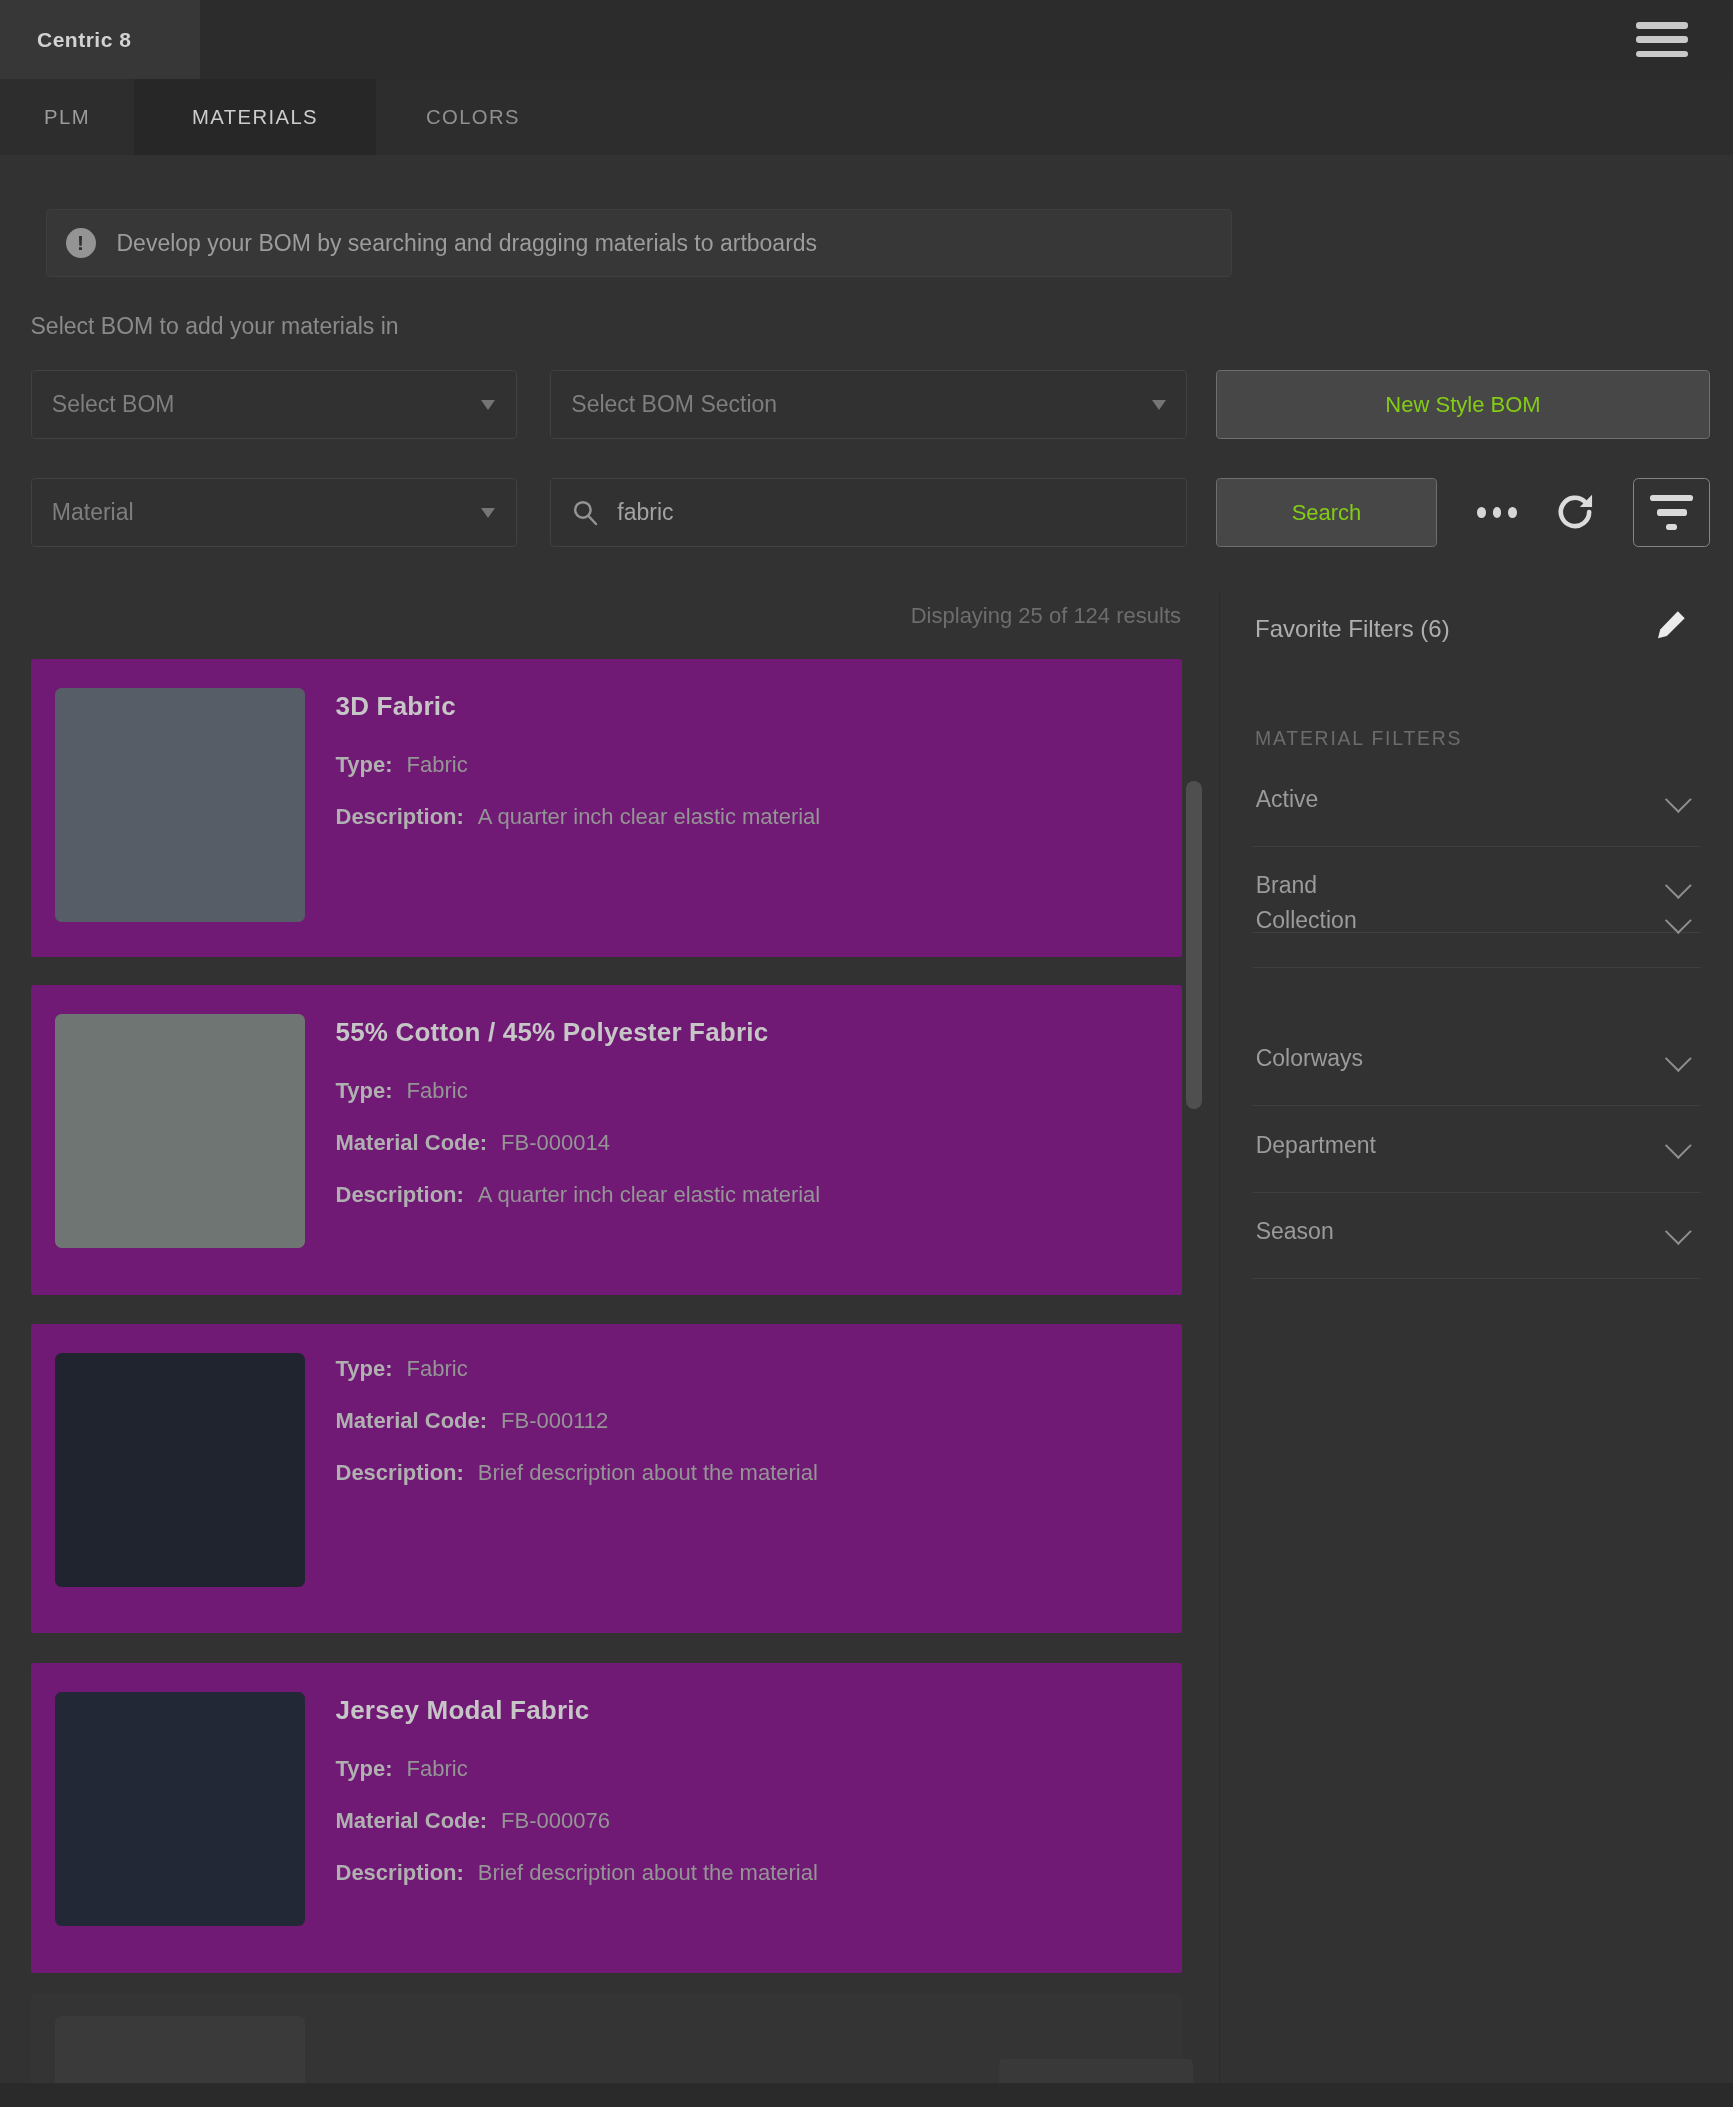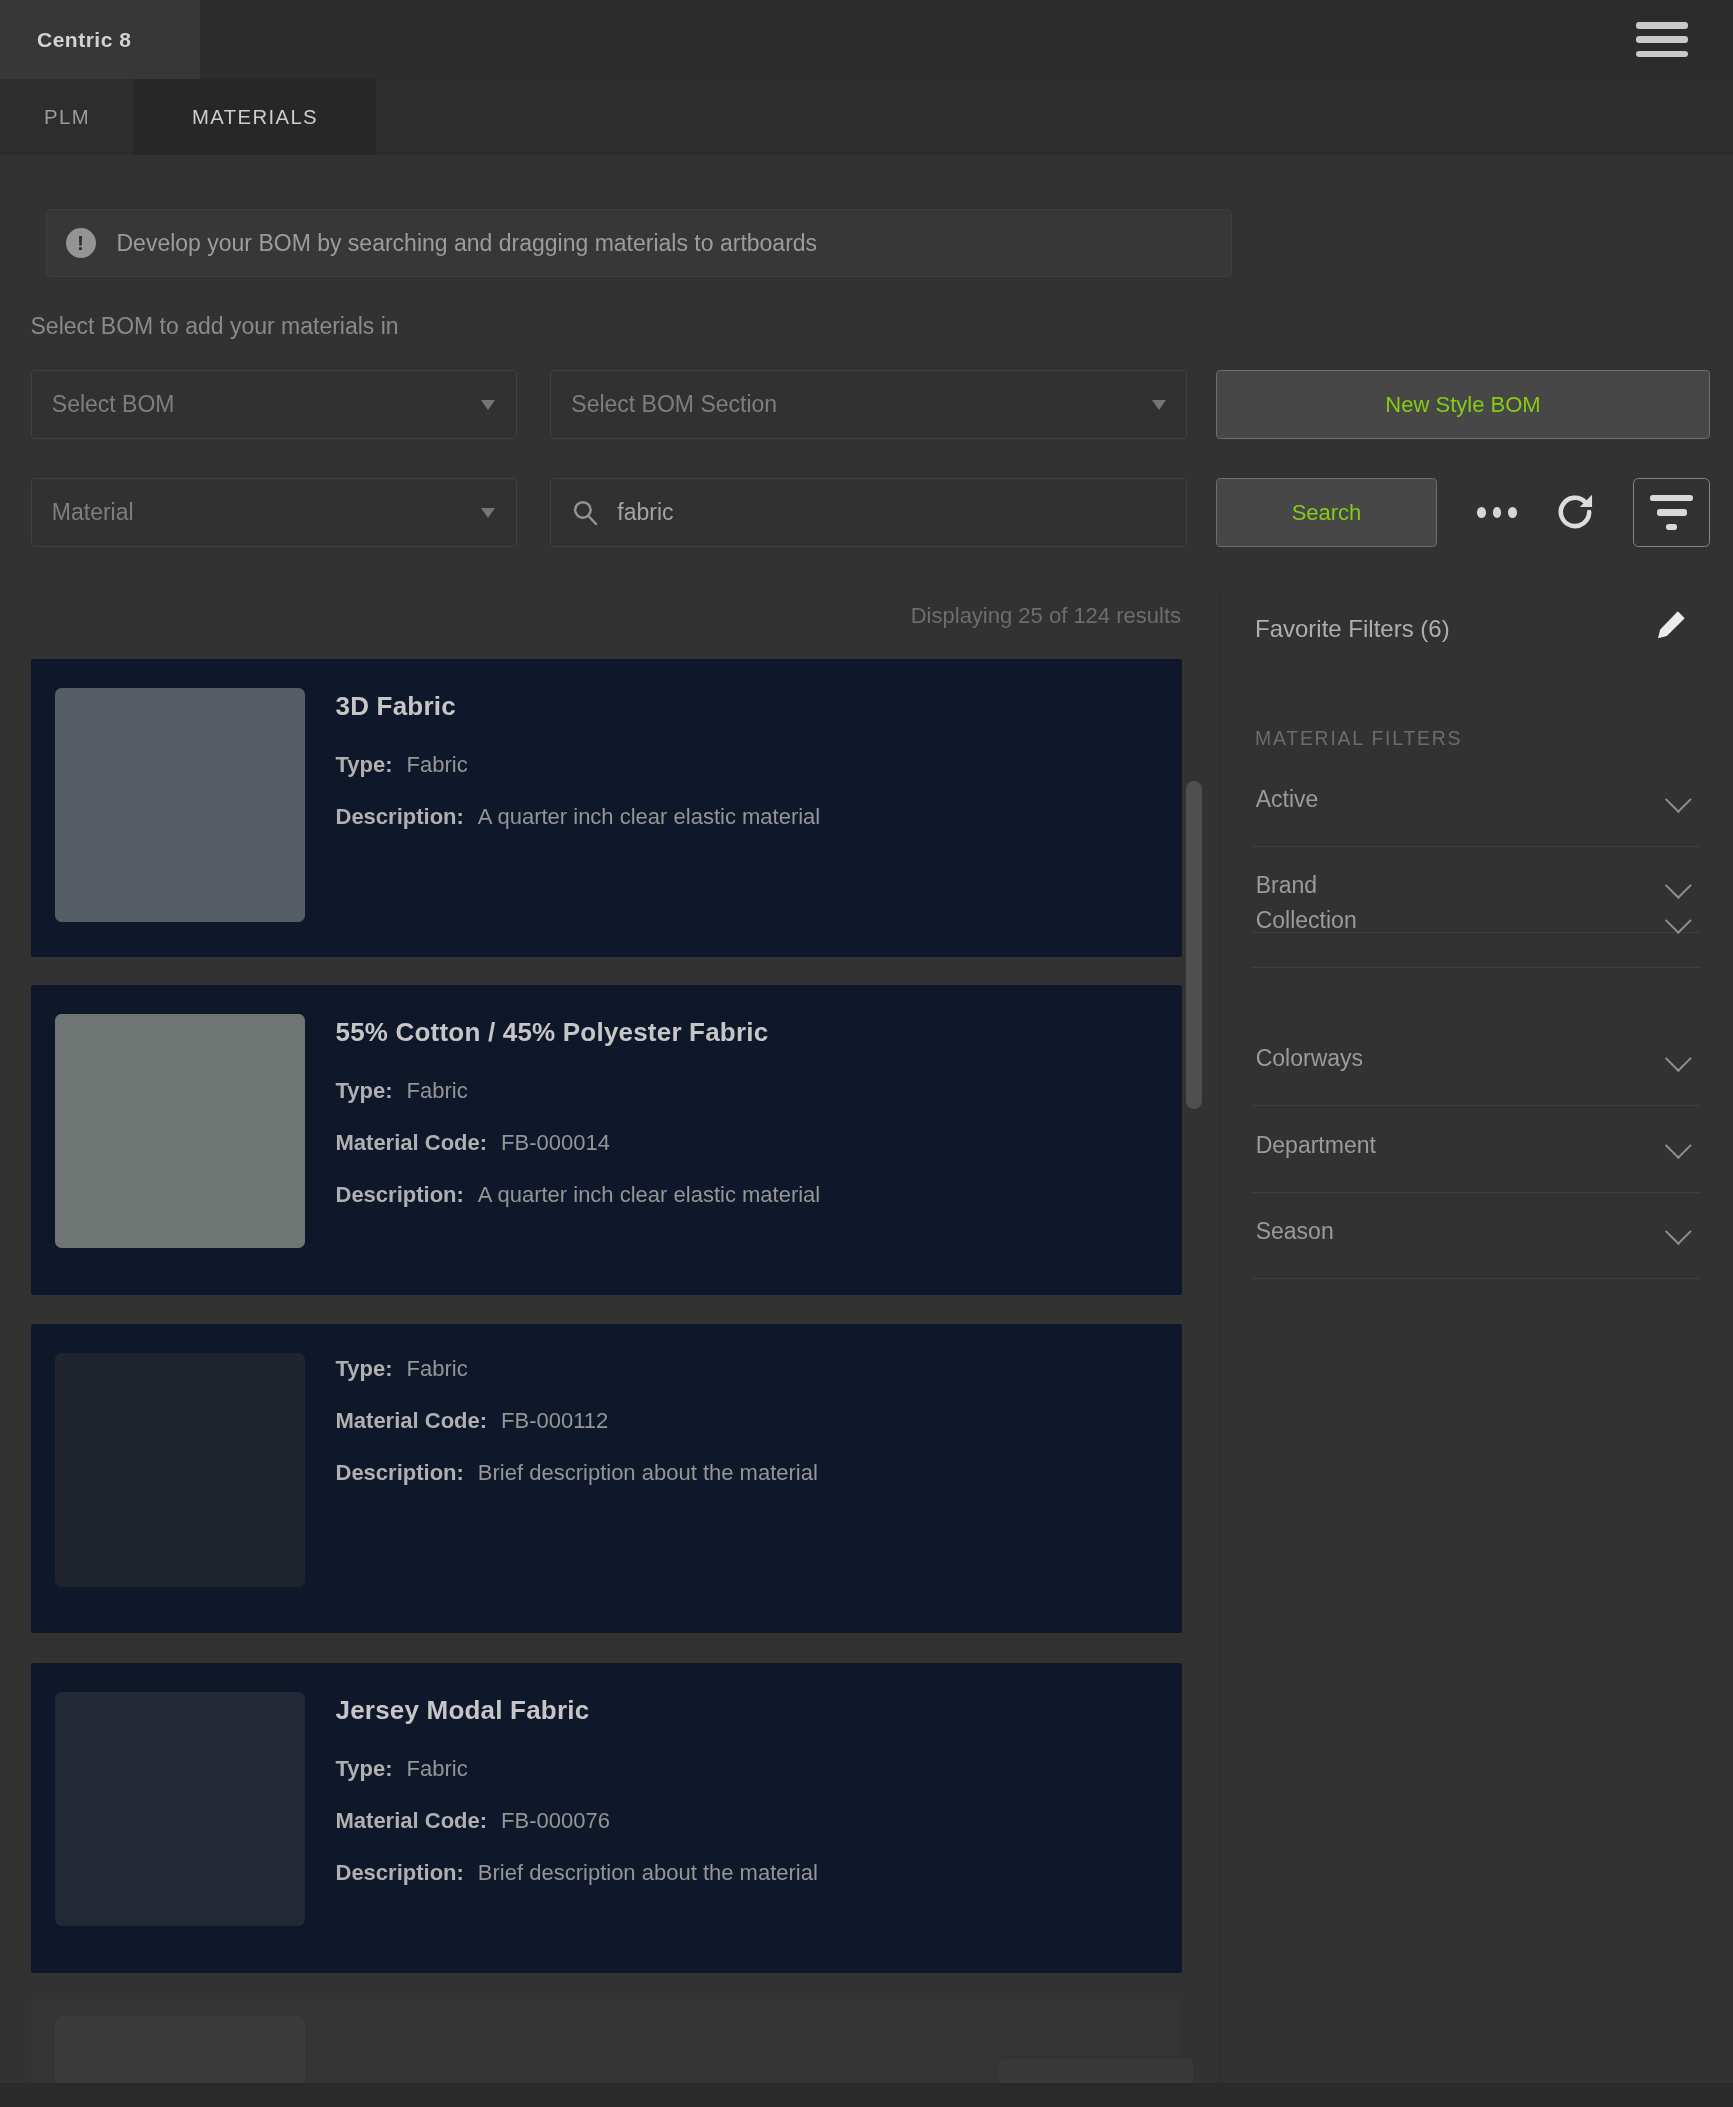--- a/index.html
+++ b/index.html
@@ -55,21 +55,21 @@
   .refresh{position:absolute;left:1552px;top:489px;width:46px;height:46px;cursor:pointer;}
   .filter-btn{position:absolute;left:1633px;top:478px;width:77px;height:69px;
     box-sizing:border-box;border:1.4px solid #858585;border-radius:5.5px;
     display:flex;flex-direction:column;align-items:center;justify-content:center;
     gap:7.9px;cursor:pointer;}
   .filter-btn i{display:block;height:6.5px;border-radius:2.8px;background:#d9d9d9;}
   .filter-btn .l1{width:43px;}.filter-btn .l2{width:30px;}.filter-btn .l3{width:11px;}
   
   .results-summary{position:absolute;left:601px;top:603px;width:580px;
     text-align:right;font-size:22px;color:#6d6d6d;}
-  .card{position:absolute;left:30.5px;width:1151px;background:#0f172a;border-radius:2.8px;cursor:pointer;}
+  .card{position:absolute;left:30.5px;width:1151px;background:#701a75;border-radius:2.8px;cursor:pointer;}
   .c0{top:659px;height:298px;}
   .c1{top:985px;height:310px;}
   .c2{top:1324px;height:309px;}
   .c3{top:1663px;height:310px;}
   .card .thumb{position:absolute;left:24px;top:29px;width:250px;height:234px;border-radius:6.5px;}
   .card-text{position:absolute;left:305px;top:32px;right:28px;}
   .card-title{font-size:26px;font-weight:bold;color:#c6c6c6;margin-bottom:30px;letter-spacing:0.2px;}
   .meta{font-size:22px;margin-bottom:26px;}
   .meta .k{font-weight:bold;color:#b0b0b0;margin-right:14px;}
   .meta .v{color:#959595;}
@@ -106,20 +106,21 @@
   <div class="hamburger">
     <span></span>
       <span></span>
       <span></span>
   </div>
 </div>
 
 <div class="tabbar">
   <div class="tab tab-plm">PLM</div>
   <div class="tab tab-materials">MATERIALS</div>
+  <div class="tab tab-colors">COLORS</div>
 </div>
 
 <div class="banner">
   <div class="info-circle">!</div>
   <div class="banner-text">Develop your BOM by searching and dragging materials to artboards</div>
 </div>
 
 <div class="select-label">Select BOM to add your materials in</div>
 
 <div class="control" id="dd-bom">

